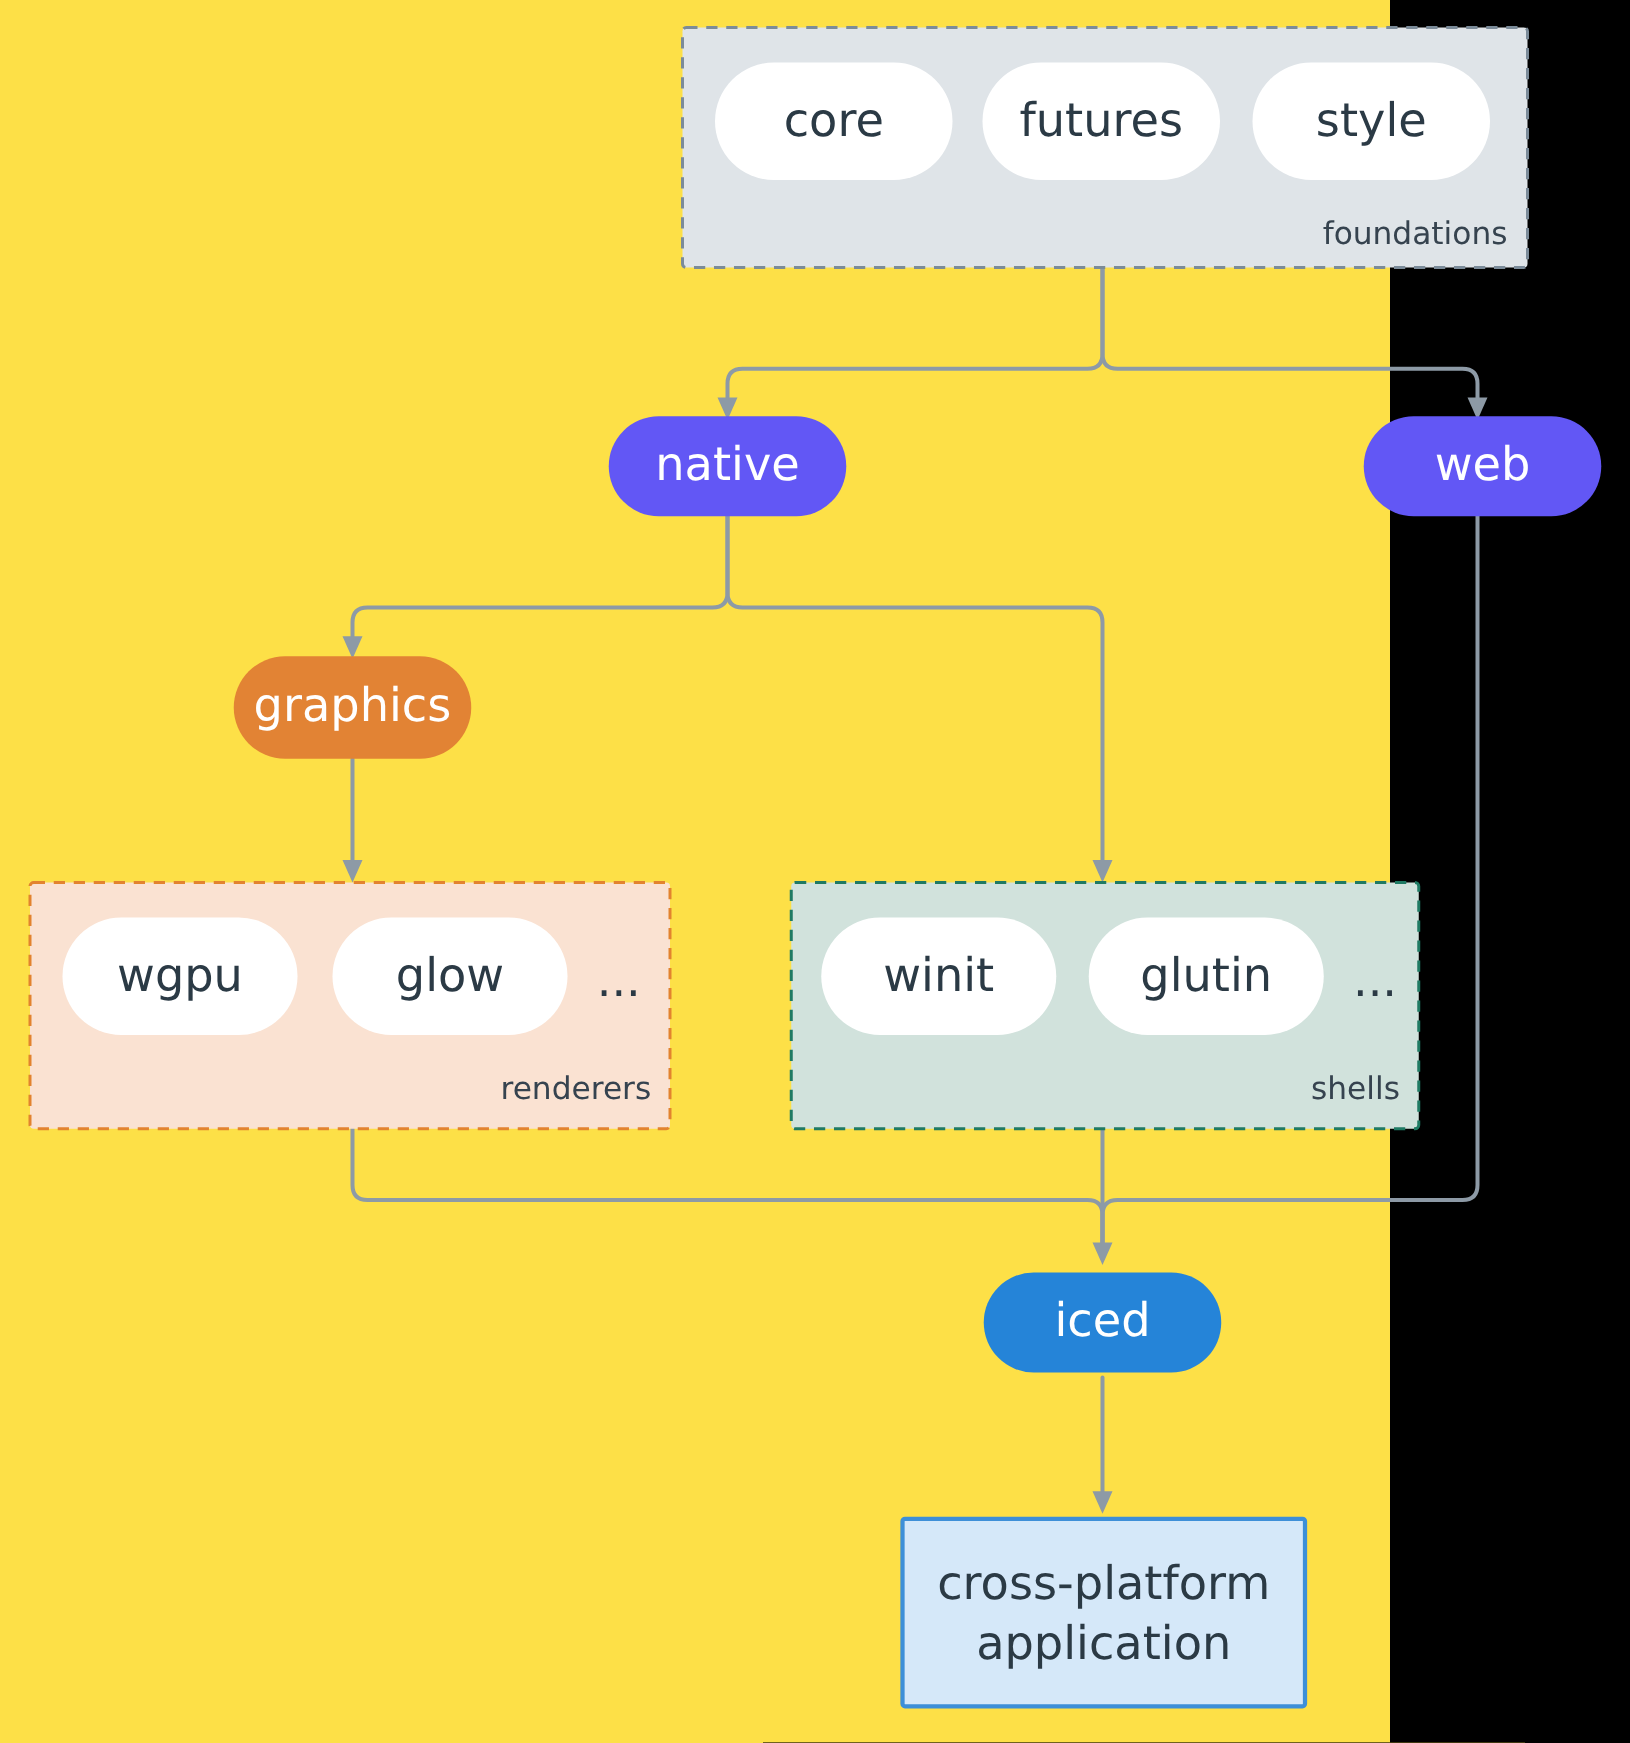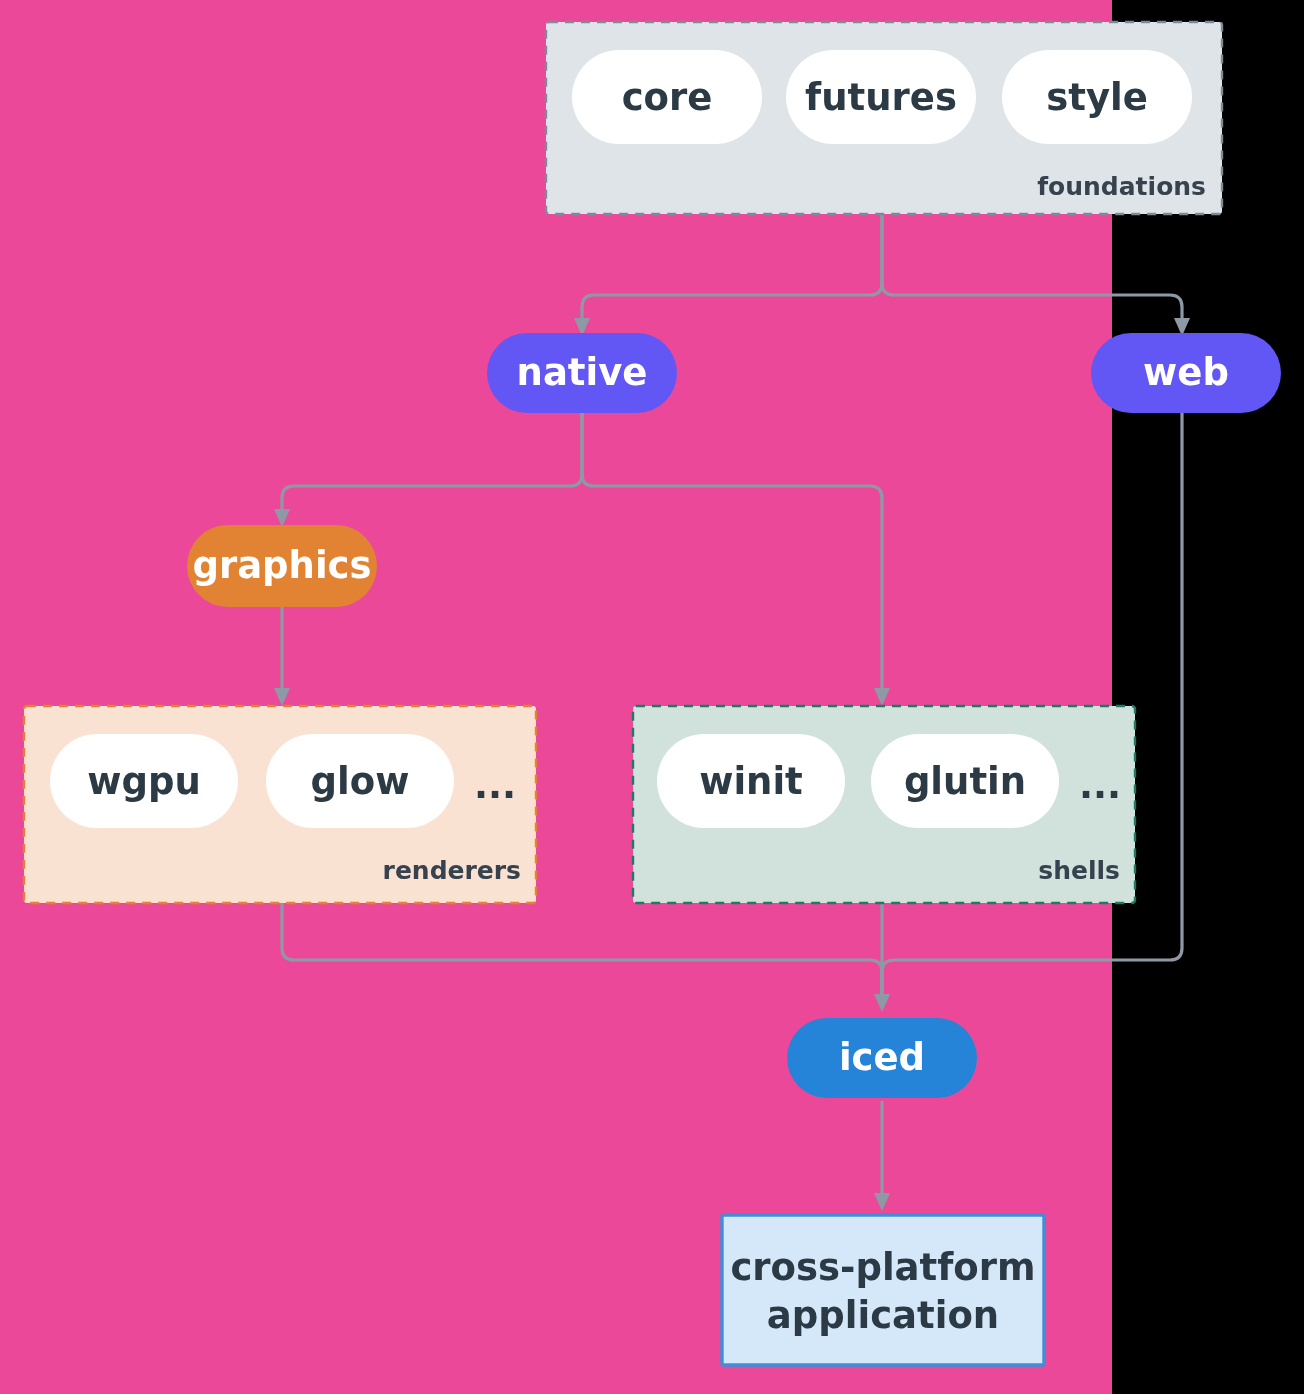--- a/index.html
+++ b/index.html
@@ -11,22 +11,21 @@
   body {
     width: 1304px;
     height: 1394px;
     overflow: hidden;
     font-family: "DejaVu Sans", sans-serif;
   }
   #diagram-root {
     position: relative;
     width: 1112px;
     height: 1394px;
-    background: #ec4899;
-    font-weight: bold;
+    background: #fde047;
   }
   svg.diagram {
     display: block;
     width: 1304px;
     height: 1394px;
   }
   .edge-path {
     fill: none;
     stroke: #8d9aa6;
     stroke-width: 3.2;

